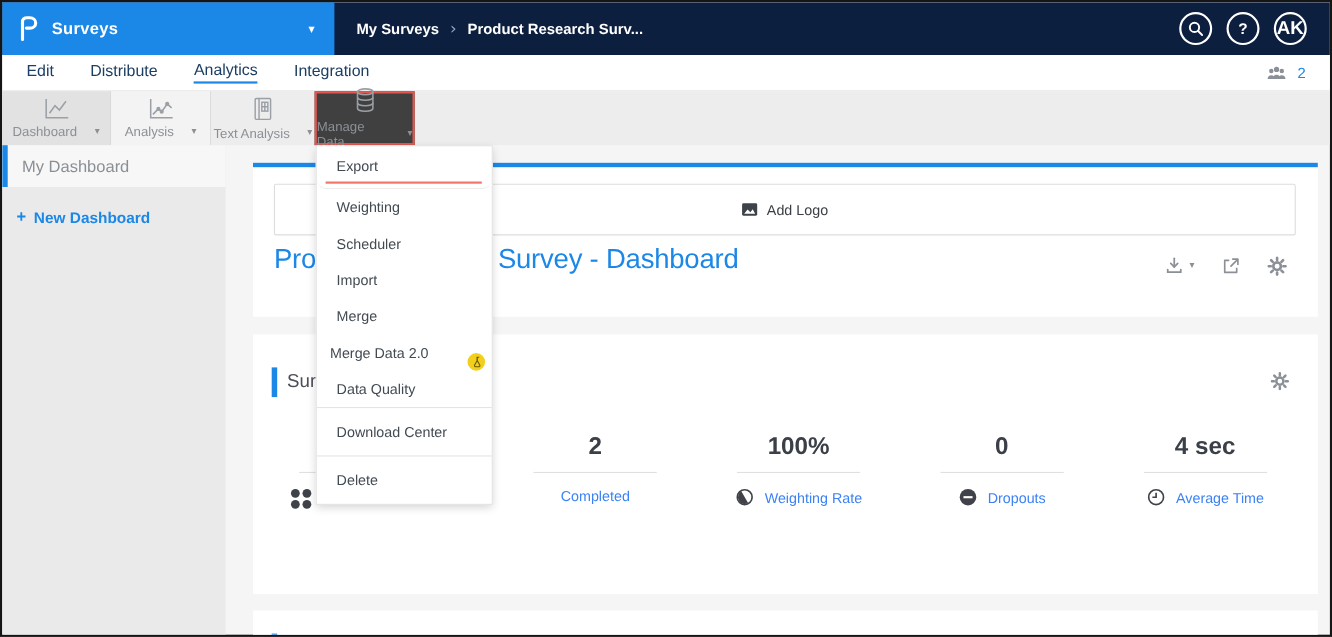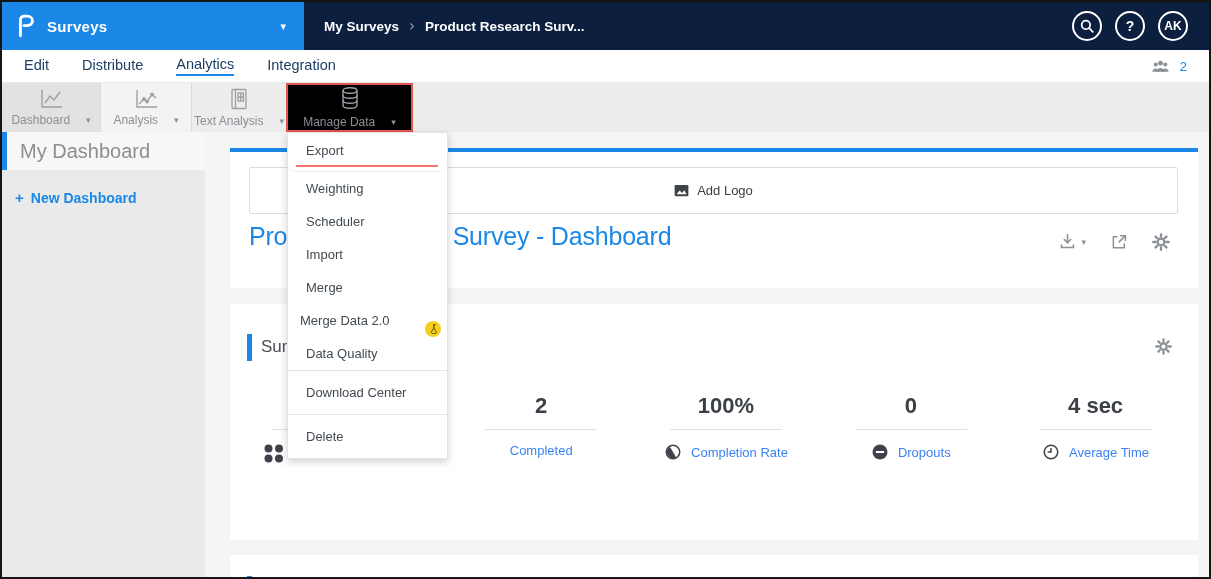--- a/index.html
+++ b/index.html
@@ -32,26 +32,26 @@
 
   
   .toolbar{ position:absolute; left:0; top:81px; width:100%; height:49px; background:#ededed; }
   .tb-btn{ position:absolute; top:0; height:49px; display:flex; flex-direction:column; align-items:center;
            justify-content:center; gap:3px; cursor:pointer; color:#9aa0a6; }
   .tb-label{ display:flex; align-items:center; gap:16px; font-size:12px; color:#8b9096; }
   .tb-caret{ font-size:9px; color:#8b9096; font-family:"DejaVu Sans",sans-serif; }
   .tb-dashboard{ left:0; width:99px; background:#e2e2e2; border-right:1px solid #dadada; }
   .tb-analysis{ left:99px; width:91px; background:#f3f3f3; border-right:1px solid #dadada; }
   .tb-text{ left:190px; width:94px; background:#ededed; }
-  .tb-manage{ left:284px; width:127px; background:#000000; border:2px solid #e2574f; }
+  .tb-manage{ left:284px; width:91px; background:#404040; border:2px solid #e2574f; }
 
   
   .sidebar{ position:absolute; left:0; top:130px; bottom:0; width:203px; background:#eaeaea; }
   .sb-active{ height:38px; background:#f7f7f7; border-left:5px solid #1b87e6; display:flex; align-items:center;
-              padding-left:13px; color:#8a8f94; font-size:20px; cursor:pointer; }
+              padding-left:13px; color:#8a8f94; font-size:15px; cursor:pointer; }
   .sb-new{ margin:19px 0 0 13px; display:flex; align-items:center; gap:7px; color:#1b87e6;
            font-size:14px; font-weight:600; cursor:pointer; }
   .sb-plus{ font-size:15px; font-weight:700; }
 
   
   .panel{ position:absolute; background:#fff; }
   .panel-1{ left:228px; top:146px; width:968px; height:140px; }
   .blue-line{ position:absolute; left:0; top:0; width:100%; height:4px; background:#1b87e6; }
   .addlogo{ position:absolute; left:19px; top:19px; width:929px; height:47px; border:1px solid #ddd; border-radius:2px;
             display:flex; align-items:center; justify-content:center; gap:8px; cursor:pointer; }
@@ -114,21 +114,21 @@
       <div class="topbar-actions">
         <div class="circle-btn">
           <span class="icon">
             <svg width="16" height="16" viewBox="0 0 22 22" fill="none" stroke="#fff" stroke-width="2.4" stroke-linecap="round">
               <circle cx="9.5" cy="9.5" r="5.8"></circle>
                 <line x1="14" y1="14" x2="19" y2="19"></line>
             </svg>
           </span>
         </div>
         <div class="circle-btn">?</div>
-        <div class="circle-btn" style="font-size:12px;">AK</div>
+        <div class="circle-btn" style="font-size:17px;">AK</div>
       </div>
     </div>
   </div>
 
   <div class="navbar">
     <span class="nav-item">Edit</span>
     <span class="nav-item">Distribute</span>
     <span class="nav-item active">Analytics</span>
     <span class="nav-item">Integration</span>
     <div class="collab">
@@ -301,21 +301,21 @@
       <div class="stat">
         <div class="stat-value">100%</div>
         <div class="stat-divider"></div>
         <div class="stat-bottom">
           <span class="icon">
             <svg width="18" height="18" viewBox="0 0 24 24">
               <circle cx="12" cy="12" r="9" fill="none" stroke="#3f4349" stroke-width="2"></circle>
               <path d="M12 3.8a8.2 8.2 0 0 0 0 16.4z" fill="#3f4349" transform="rotate(-30 12 12)"></path>
             </svg>
           </span>
-          <span class="stat-label">Completion Rate</span>
+          <span class="stat-label">Weighting Rate</span>
         </div>
       </div>
 
       <div class="stat">
         <div class="stat-value">0</div>
         <div class="stat-divider"></div>
         <div class="stat-bottom">
           <span class="icon">
             <svg width="18" height="18" viewBox="0 0 24 24">
               <circle cx="12" cy="12" r="10" fill="#3f4349"></circle>

